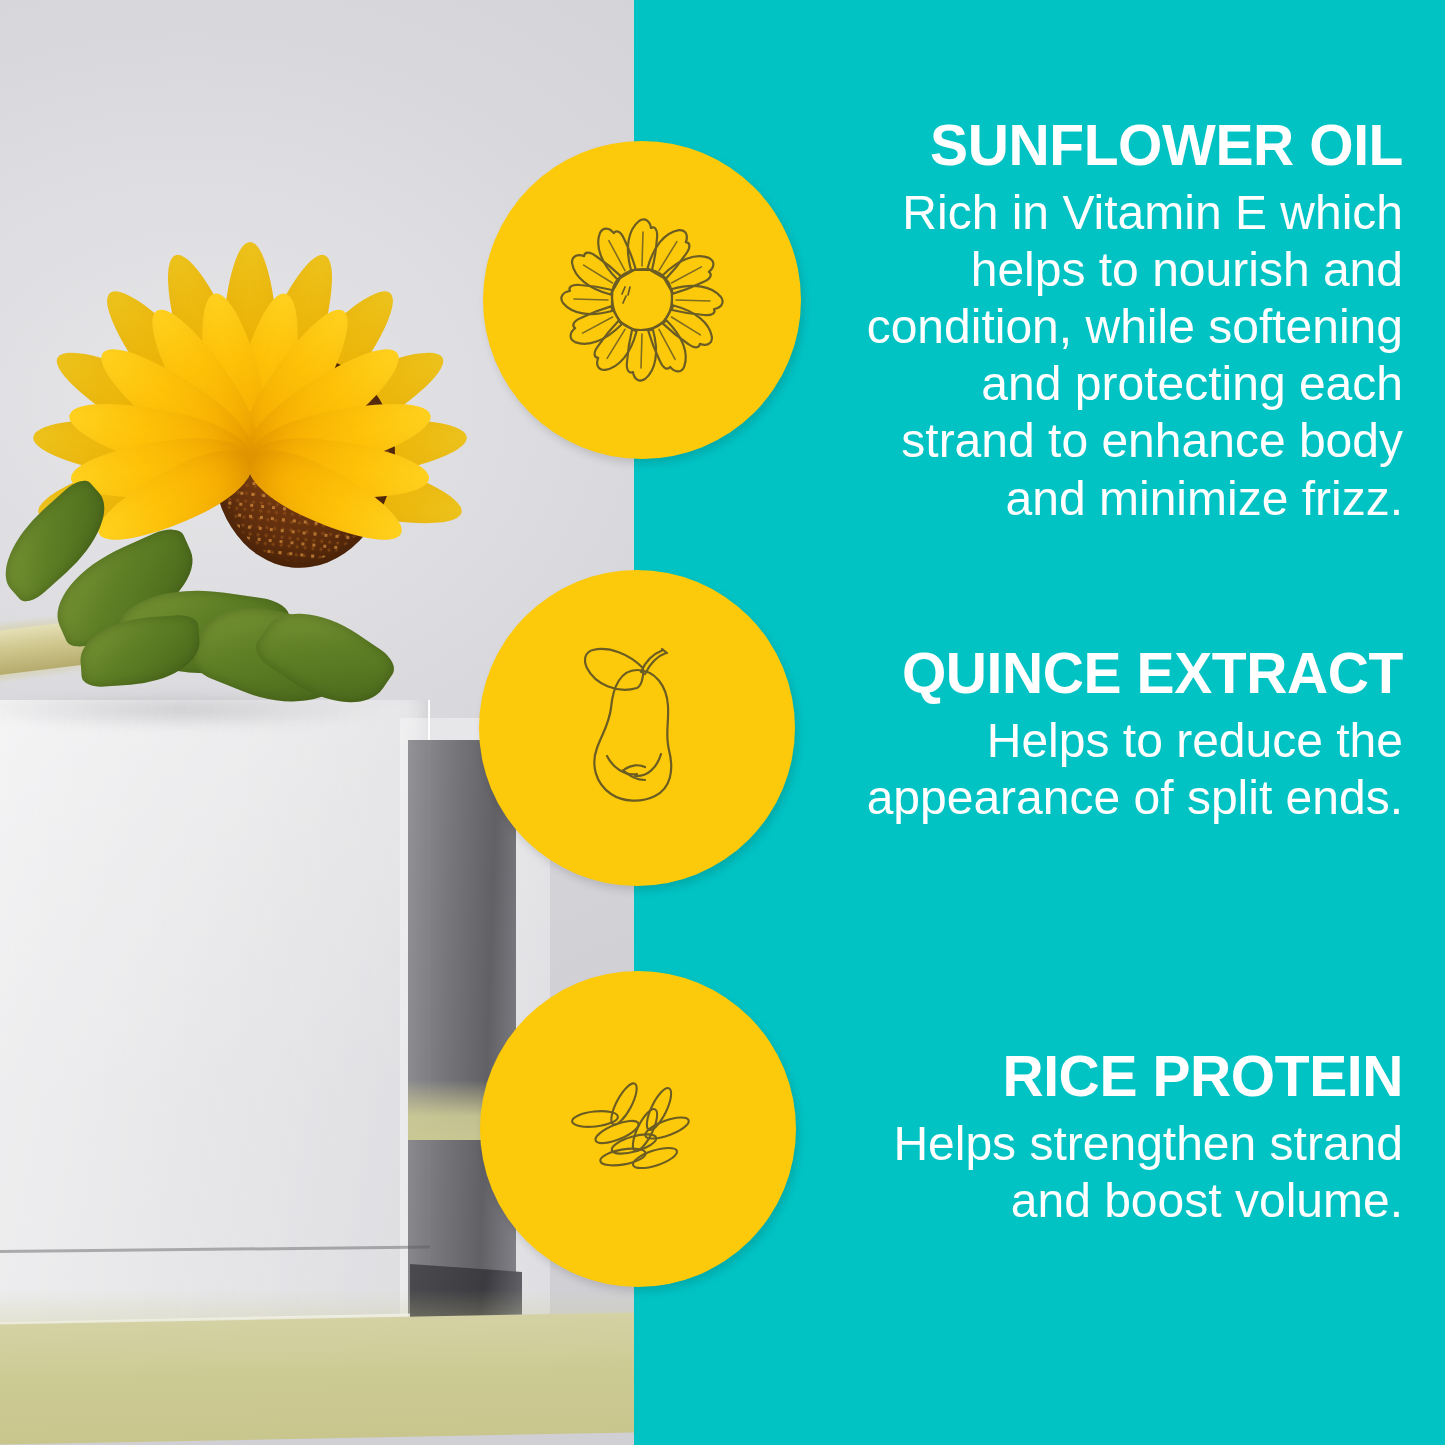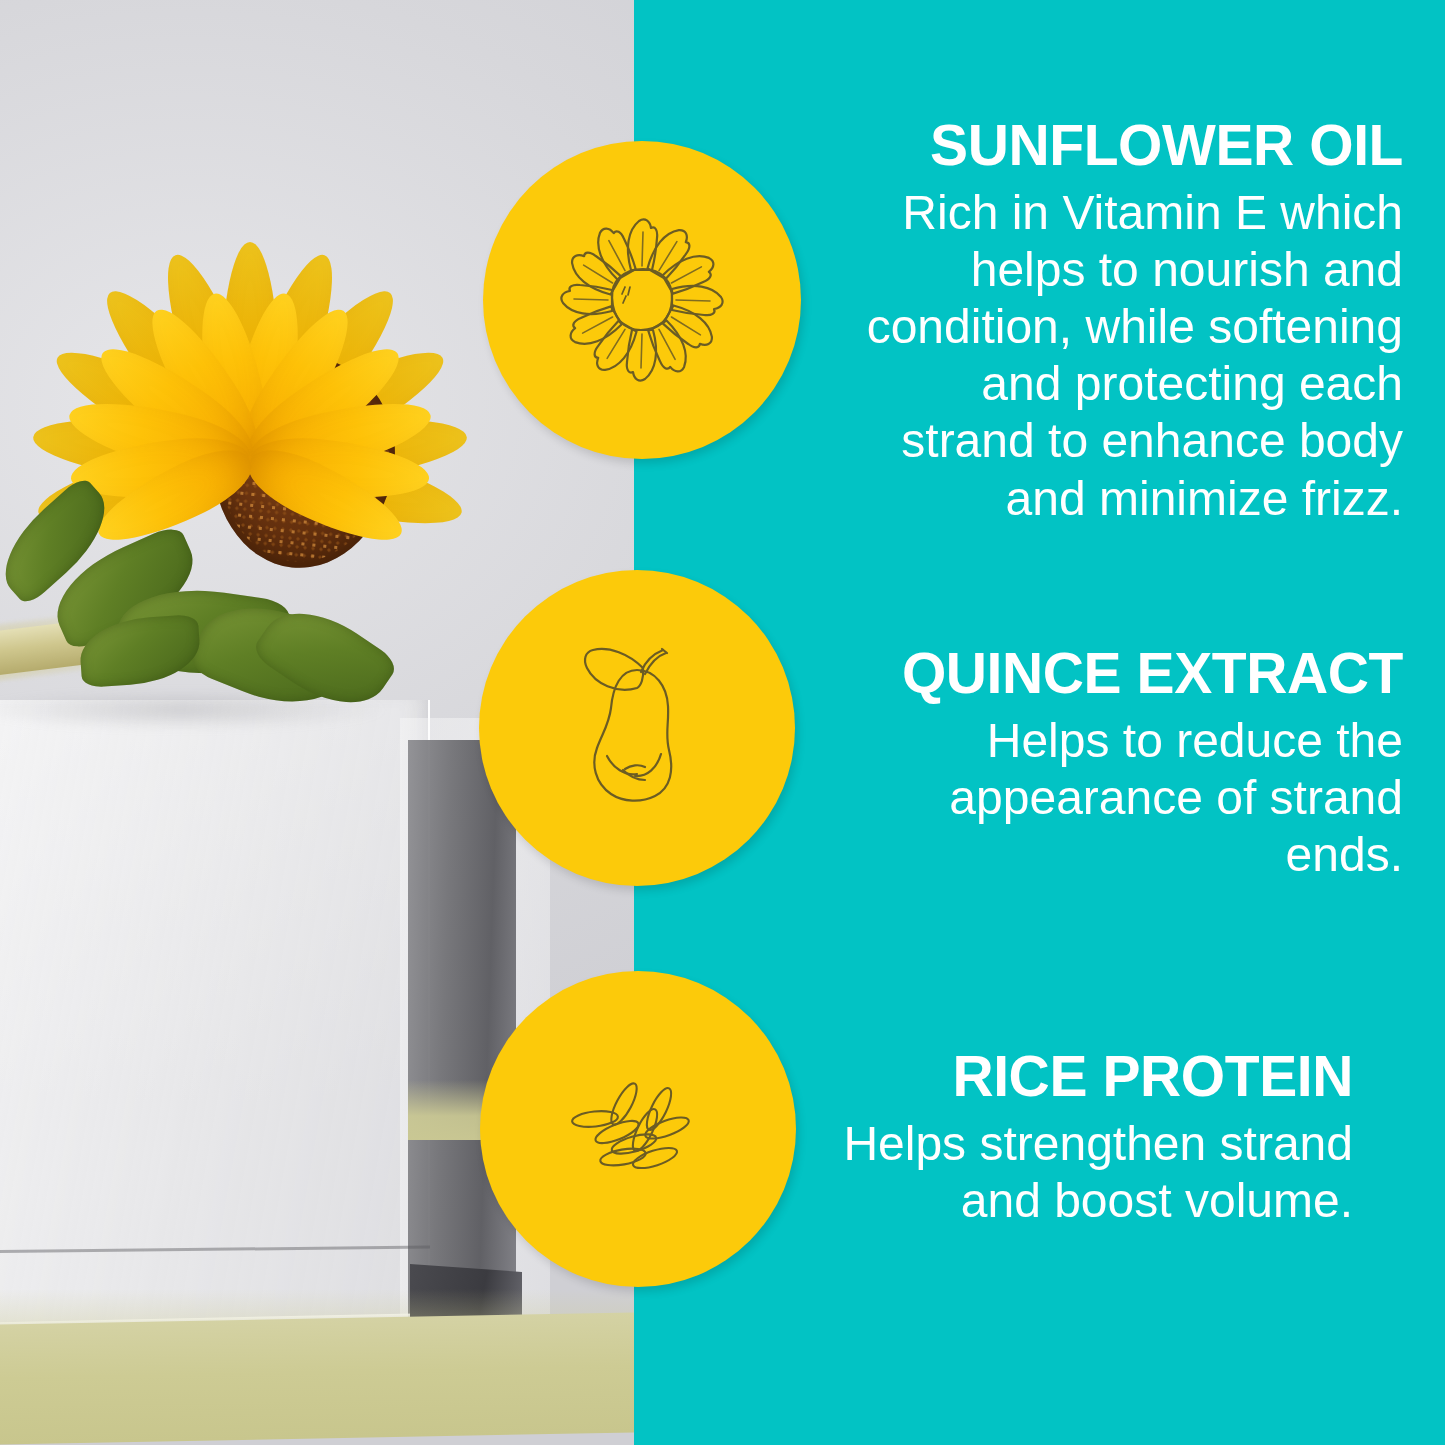--- a/index.html
+++ b/index.html
@@ -235,21 +235,21 @@
     text-align: right;
   }
 
   
   #badge-1 { left: 483px; top: 141px; width: 318px; height: 318px; }
   #badge-2 { left: 479px; top: 570px; width: 316px; height: 316px; }
   #badge-3 { left: 480px; top: 971px; width: 316px; height: 316px; }
 
   #text-1 { left: 843px; top: 117px; width: 560px; }
   #text-2 { left: 843px; top: 645px; width: 560px; }
-  #text-3 { left: 793px; top: 1048px; width: 560px; }
+  #text-3 { left: 843px; top: 1048px; width: 560px; }
 </style>
 </head>
 <body>
 
 <div class="infographic">
 
   <div class="photo-panel">
     <div class="photo-backdrop"></div>
 
     <div class="acrylic-block"></div>
@@ -452,21 +452,21 @@
     </span>
   </div>
 
   <div class="feature-text" id="text-1">
     <div class="feature-title">SUNFLOWER OIL</div>
     <div class="feature-body">Rich in Vitamin E which helps to nourish and condition, while softening and protecting each strand to enhance body and minimize frizz.</div>
   </div>
 
   <div class="feature-text" id="text-2">
     <div class="feature-title">QUINCE EXTRACT</div>
-    <div class="feature-body">Helps to reduce the appearance of strand ends.</div>
+    <div class="feature-body">Helps to reduce the appearance of split ends.</div>
   </div>
 
   <div class="feature-text" id="text-3">
     <div class="feature-title">RICE PROTEIN</div>
     <div class="feature-body">Helps strengthen strand and boost volume.</div>
   </div>
 
 </div>
 
 </body></html>

